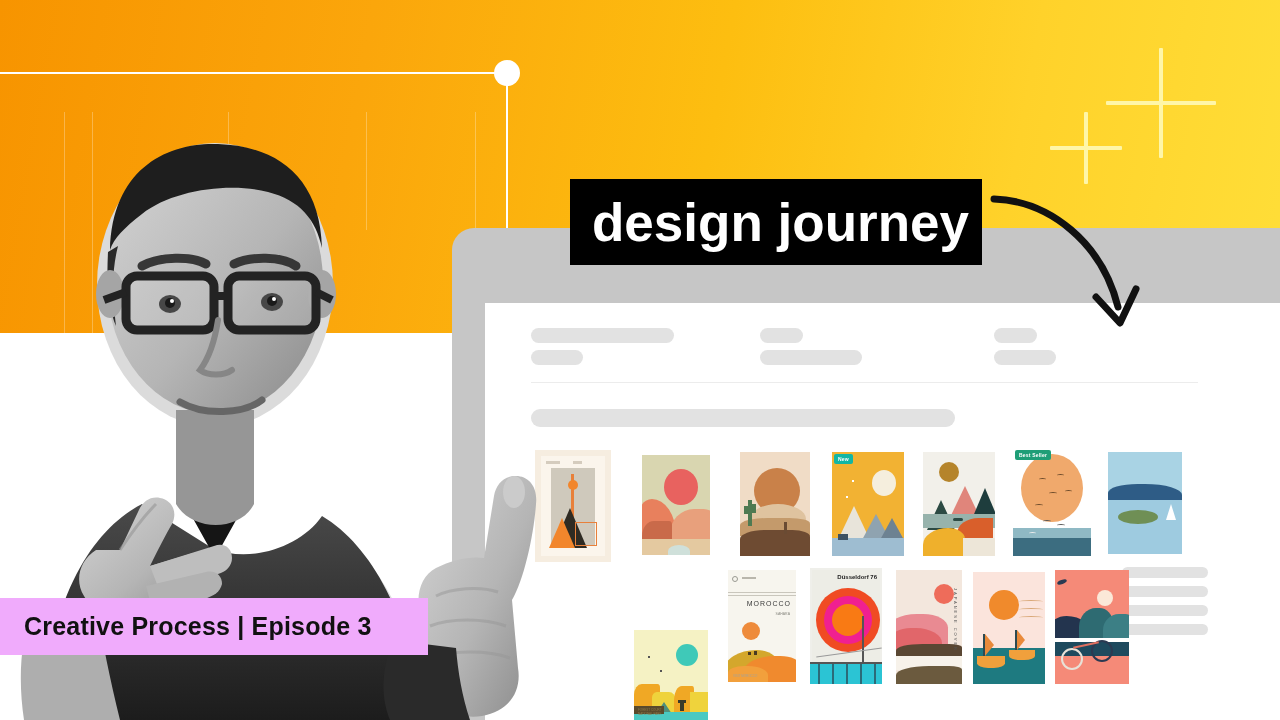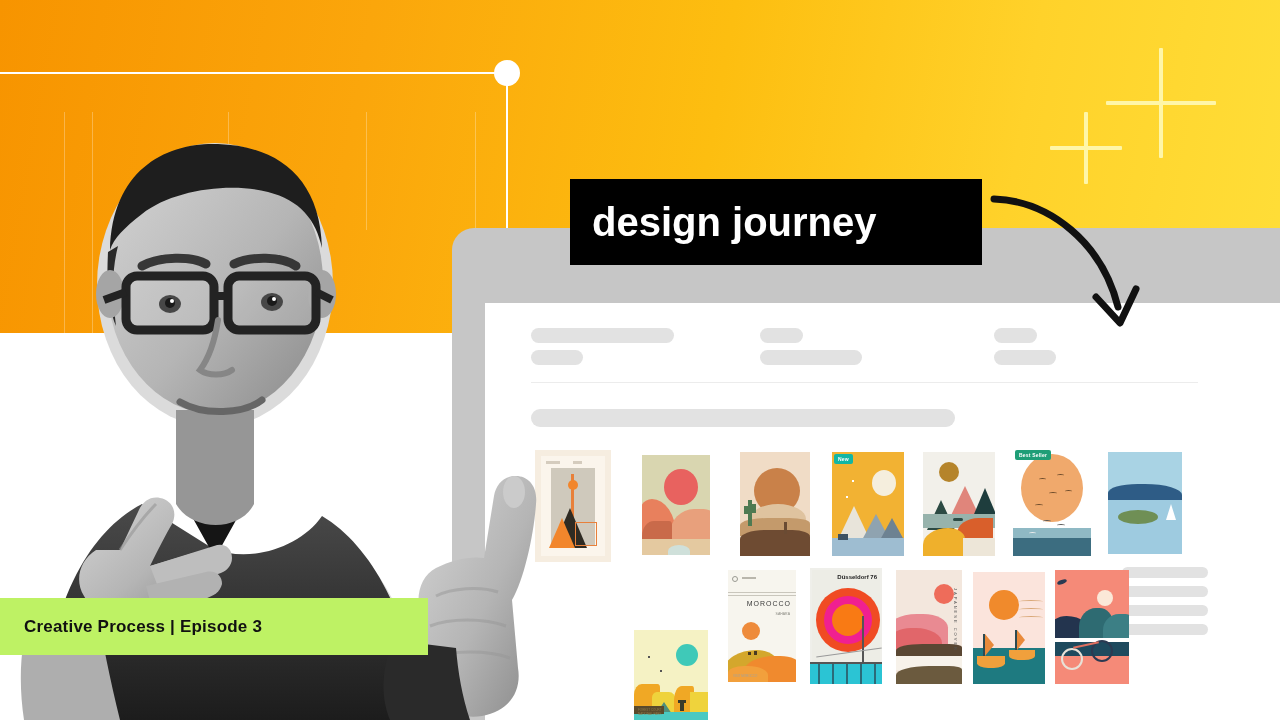--- a/index.html
+++ b/index.html
@@ -138,34 +138,34 @@
   }
   #headline-1 {
     left: 570px; top: 78px;
     width: 294px; height: 82px;
     font-size: 47px;
     padding-left: 22px;
   }
   #headline-2 {
     left: 570px; top: 179px;
     width: 412px; height: 86px;
-    font-size: 40px;
+    font-size: 53px;
     padding-left: 22px;
   }
 
   
   #episode-caption {
     position: absolute;
     left: 0px; top: 598px;
     width: 428px; height: 57px;
-    background: #bef264;
+    background: #f0abfc;
     display: flex;
     align-items: center;
     padding-left: 24px;
-    font-size: 17px;
+    font-size: 25px;
     font-weight: bold;
     color: #111111;
     letter-spacing: .2px;
   }
 
   
   #arrow-svg { position: absolute; left: 990px; top: 185px; }
 </style>
 </head>
 <body>

